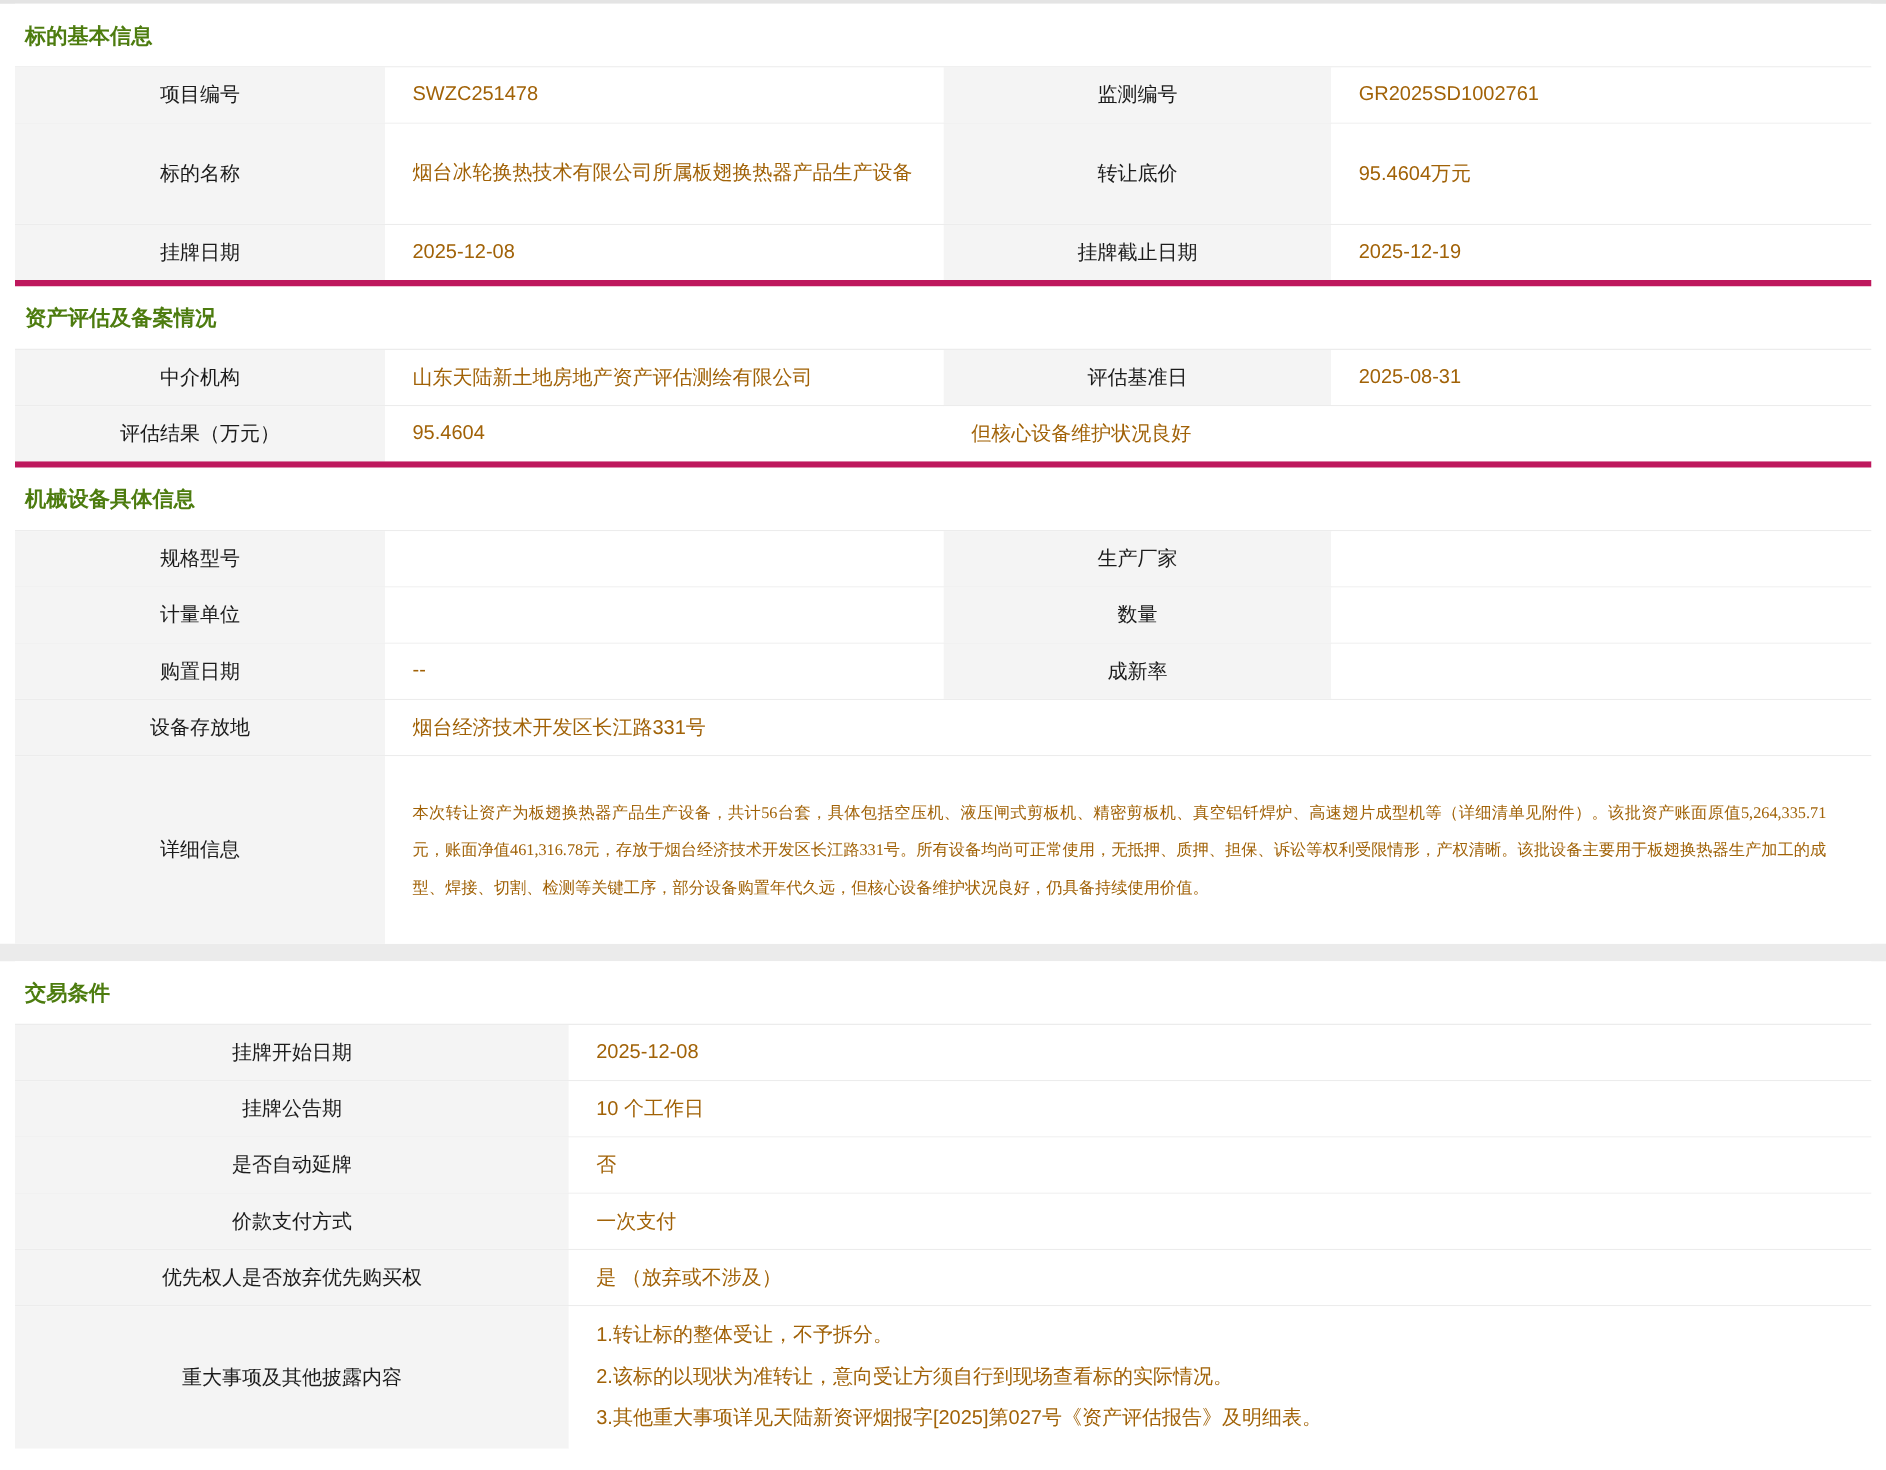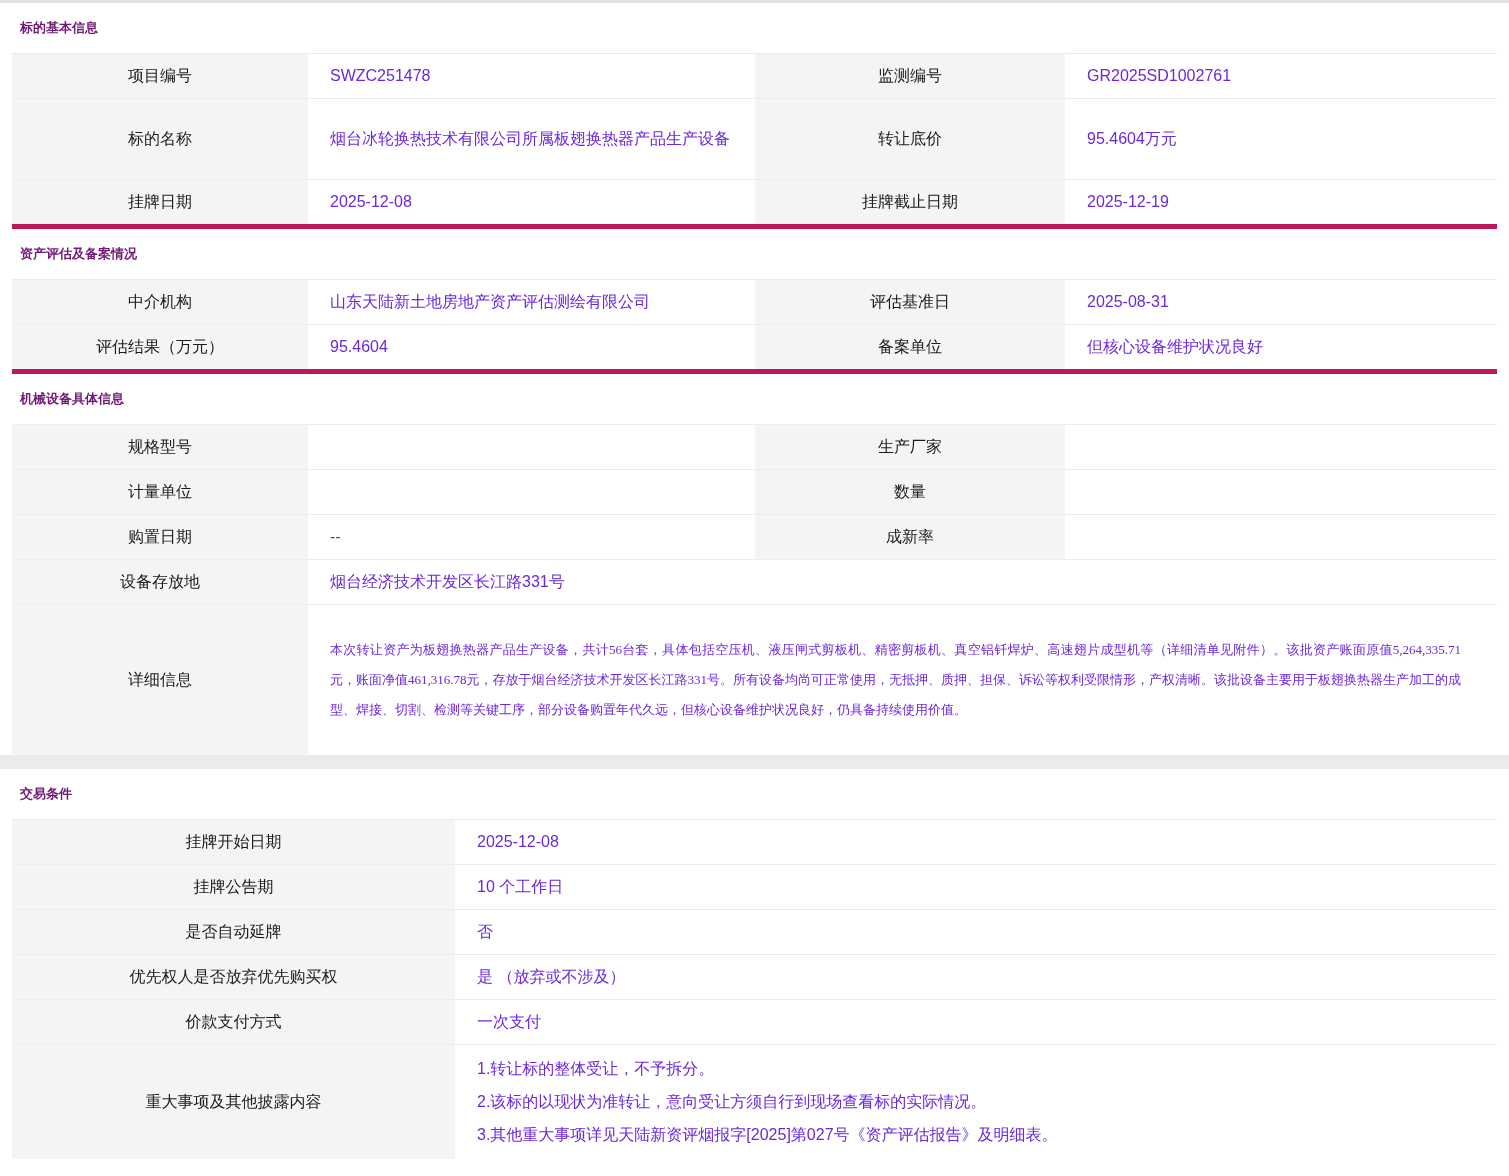--- a/index.html
+++ b/index.html
@@ -6,34 +6,34 @@
   body {
     width:1509px; background:#ffffff; color:#1b1b1b;
     font-family:"Liberation Sans","DejaVu Sans",sans-serif;
     font-size:16px;
   }
   .top-strip { height:3px; background:#e4e4e4; }
   .page-gap  { height:14px; background:#ebebeb; }
   .card { margin:0 12px; background:#fff; }
   .sec-title {
     height:50px; display:flex; align-items:center;
-    padding-left:8px; font-weight:700; font-size:13px; color:#701a75;
+    padding-left:8px; font-weight:700; font-size:17px; color:#4d7c0f;
   }
   .sec-title.bordered { border-top:5px solid #be185d; }
   .row { display:flex; border-top:1px solid #ececec; min-height:44px; }
   .row-tall { min-height:80px;justify-content:center; }
   .row-detail { min-height:150px; }
   .row-disclosure { min-height:106px; }
   .cell-label {
     background:#f4f4f4; display:flex; align-items:center; justify-content:center;
     text-align:center; padding:4px 10px; box-sizing:border-box; color:#1b1b1b;
   }
   .cell-value {
     background:#fff; display:flex; align-items:center;
-    padding:4px 16px 4px 22px; box-sizing:border-box; color:#6d28d9;
+    padding:4px 16px 4px 22px; box-sizing:border-box; color:#a16207;
   }
   .w-l1 { width:296px; flex:0 0 auto; }
   .w-v1 { width:447px; flex:0 0 auto; }
   .w-l2 { width:310px; flex:0 0 auto; }
   .w-v2 { flex:1 1 auto; }
   .w-span { flex:1 1 auto; }
   .w-lc { width:443px; flex:0 0 auto; }
   .w-vc { flex:1 1 auto; }
   .lh-lg { line-height:36px; }
   .detail-text {
@@ -78,21 +78,20 @@
   <div class="row">
     <div class="cell-label w-l1">中介机构</div>
     <div class="cell-value w-v1">山东天陆新土地房地产资产评估测绘有限公司</div>
     <div class="cell-label w-l2">评估基准日</div>
     <div class="cell-value w-v2">2025-08-31</div>
   </div>
 
   <div class="row">
     <div class="cell-label w-l1">评估结果（万元）</div>
     <div class="cell-value w-v1">95.4604</div>
-    <div class="cell-label w-l2">备案单位</div>
     <div class="cell-value w-v2">但核心设备维护状况良好</div>
   </div>
 
   <div class="sec-title bordered">机械设备具体信息</div>
 
 
   <div class="row">
     <div class="cell-label w-l1">规格型号</div>
     <div class="cell-value w-v1"></div>
     <div class="cell-label w-l2">生产厂家</div>
@@ -142,27 +141,27 @@
     <div class="cell-label w-lc">挂牌公告期</div>
     <div class="cell-value w-vc">10 个工作日</div>
   </div>
 
   <div class="row">
     <div class="cell-label w-lc">是否自动延牌</div>
     <div class="cell-value w-vc">否</div>
   </div>
 
   <div class="row">
-    <div class="cell-label w-lc">优先权人是否放弃优先购买权</div>
-    <div class="cell-value w-vc">是 （放弃或不涉及）</div>
+    <div class="cell-label w-lc">价款支付方式</div>
+    <div class="cell-value w-vc">一次支付</div>
   </div>
 
   <div class="row">
-    <div class="cell-label w-lc">价款支付方式</div>
-    <div class="cell-value w-vc">一次支付</div>
+    <div class="cell-label w-lc">优先权人是否放弃优先购买权</div>
+    <div class="cell-value w-vc">是 （放弃或不涉及）</div>
   </div>
 
   <div class="row row-disclosure">
     <div class="cell-label w-lc">重大事项及其他披露内容</div>
     <div class="cell-value w-vc disclosure">
       <div>
         <span class="line">1.转让标的整体受让，不予拆分。</span>
         <span class="line">2.该标的以现状为准转让，意向受让方须自行到现场查看标的实际情况。</span>
         <span class="line">3.其他重大事项详见天陆新资评烟报字[2025]第027号《资产评估报告》及明细表。</span>
       </div>

